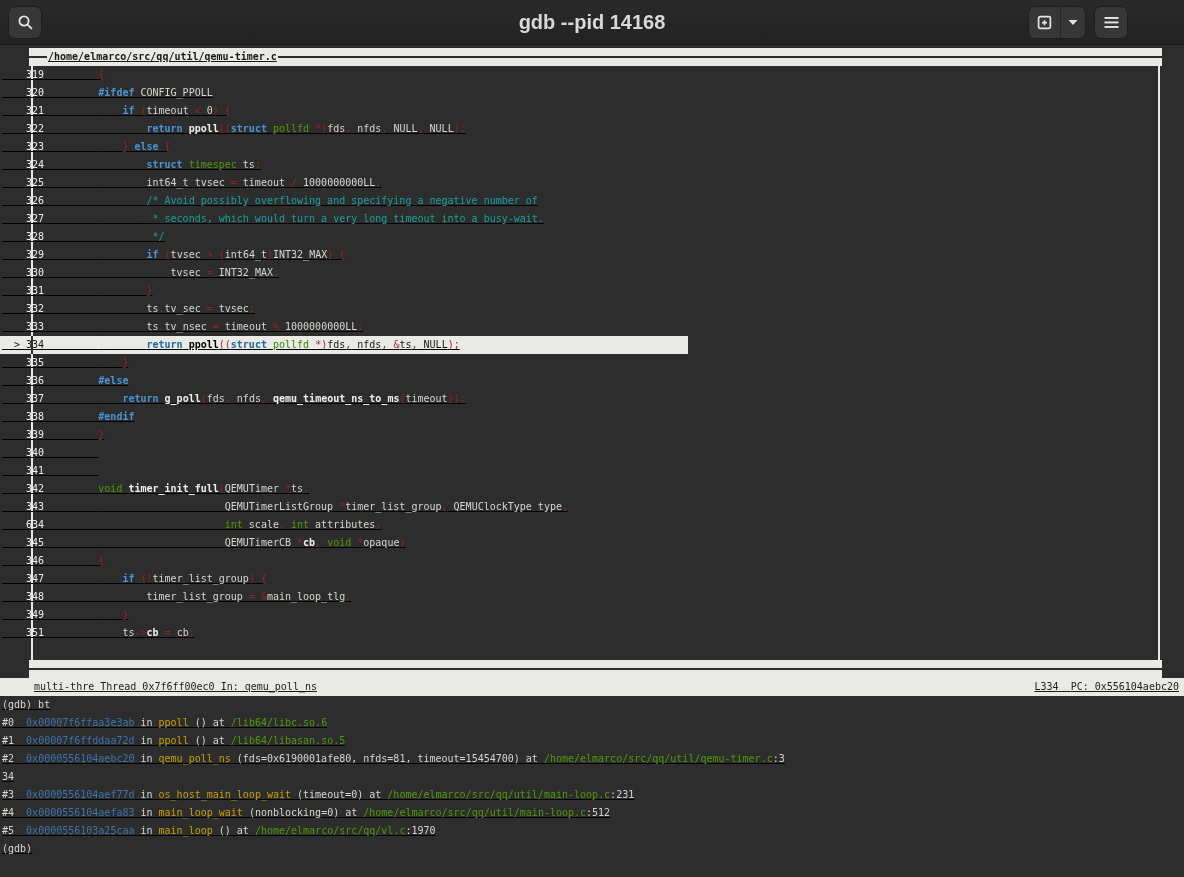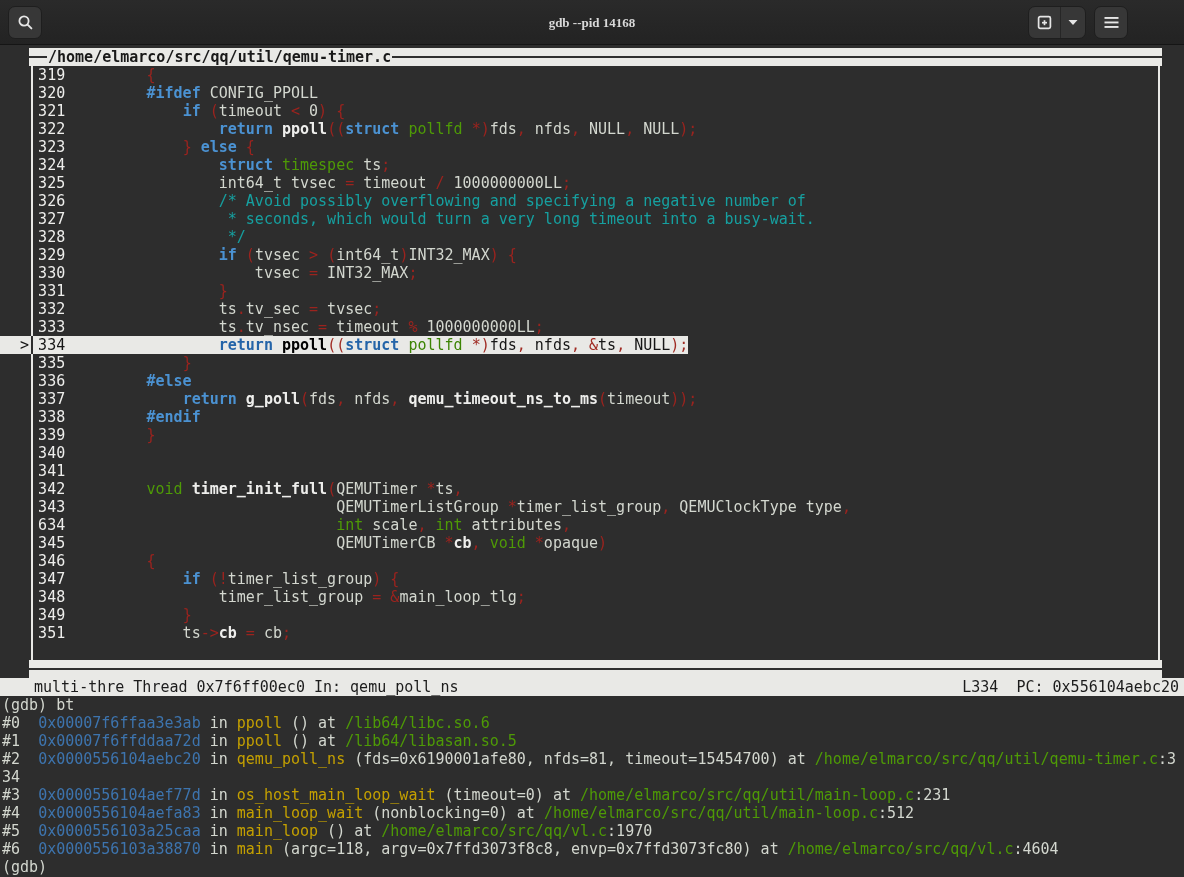--- a/index.html
+++ b/index.html
@@ -17,27 +17,27 @@
   .search-btn { left:8px; width:34px; }
   .split-btn { left:1028px; width:58px; padding:0; }
   .split-seg { height:100%; display:flex; align-items:center; justify-content:center; }
   .split-seg.left { width:33px; border-right:1px solid #262626; }
   .split-seg.right { width:24px; }
   .menu-btn { left:1094px; width:34px; }
   .close-btn { left:1144px; width:34px; top:6px; height:33px; background:transparent;
     border:none; border-radius:7px; display:flex; align-items:center; justify-content:center; }
   .win-title { position:absolute; left:0; right:0; top:0; height:45px;
     display:flex; align-items:center; justify-content:center;
-    font-family:Liberation Serif, serif; font-weight:bold; font-size:13px;
+    font-family:Liberation Sans, sans-serif; font-weight:bold; font-size:20px;
     color:#d9d9d9; pointer-events:none; }
 
   
   .term { position:absolute; left:0; top:45px; width:1184px; height:832px;
     background:#2d2d2d; font-size:15px; line-height:18px; }
-  .term pre { font-family:inherit; font-size:15px; line-height:18px; white-space:pre; }
+  .term pre { font-family:inherit; font-size:10px; line-height:18px; white-space:pre;text-decoration:underline; }
 
   
   .band { position:absolute; background:#e9e9e6; height:18px; }
   .top-border   { left:29px;  top:3px;   width:1133px; display:flex; align-items:center; }
   .bot-border   { left:29px;  top:615px; width:1133px; }
   .bot-border .hline { position:absolute; left:0; right:0; top:8px; height:2px; background:#2e2e2e; }
   .tb-line { height:2px; background:#2e2e2e; }
   .tb-line.pre-title { width:18px; }
   .tb-line.fill { flex:1; }
   .tb-title { color:#191919; font-weight:bold; padding:0 1px; }
@@ -274,19 +274,16 @@
       <div class="crow">
         <pre><span class="w">#3  </span><span class="a">0x0000556104aef77d</span><span class="w"> in </span><span class="y">os_host_main_loop_wait</span><span class="w"> (timeout=0) at </span><span class="g">/home/elmarco/src/qq/util/main-loop.c</span><span class="w">:231</span></pre>
       </div>
       <div class="crow">
         <pre><span class="w">#4  </span><span class="a">0x0000556104aefa83</span><span class="w"> in </span><span class="y">main_loop_wait</span><span class="w"> (nonblocking=0) at </span><span class="g">/home/elmarco/src/qq/util/main-loop.c</span><span class="w">:512</span></pre>
       </div>
       <div class="crow">
         <pre><span class="w">#5  </span><span class="a">0x0000556103a25caa</span><span class="w"> in </span><span class="y">main_loop</span><span class="w"> () at </span><span class="g">/home/elmarco/src/qq/vl.c</span><span class="w">:1970</span></pre>
       </div>
       <div class="crow">
-        <pre><span class="w">#6  </span><span class="a">0x0000556103a38870</span><span class="w"> in </span><span class="y">main</span><span class="w"> (argc=118, argv=0x7ffd3073f8c8, envp=0x7ffd3073fc80) at </span><span class="g">/home/elmarco/src/qq/vl.c</span><span class="w">:4604</span></pre>
-      </div>
-      <div class="crow">
         <pre><span class="w">(gdb)</span></pre>
       </div>
     </div>
 </div>
 
 </body></html>

